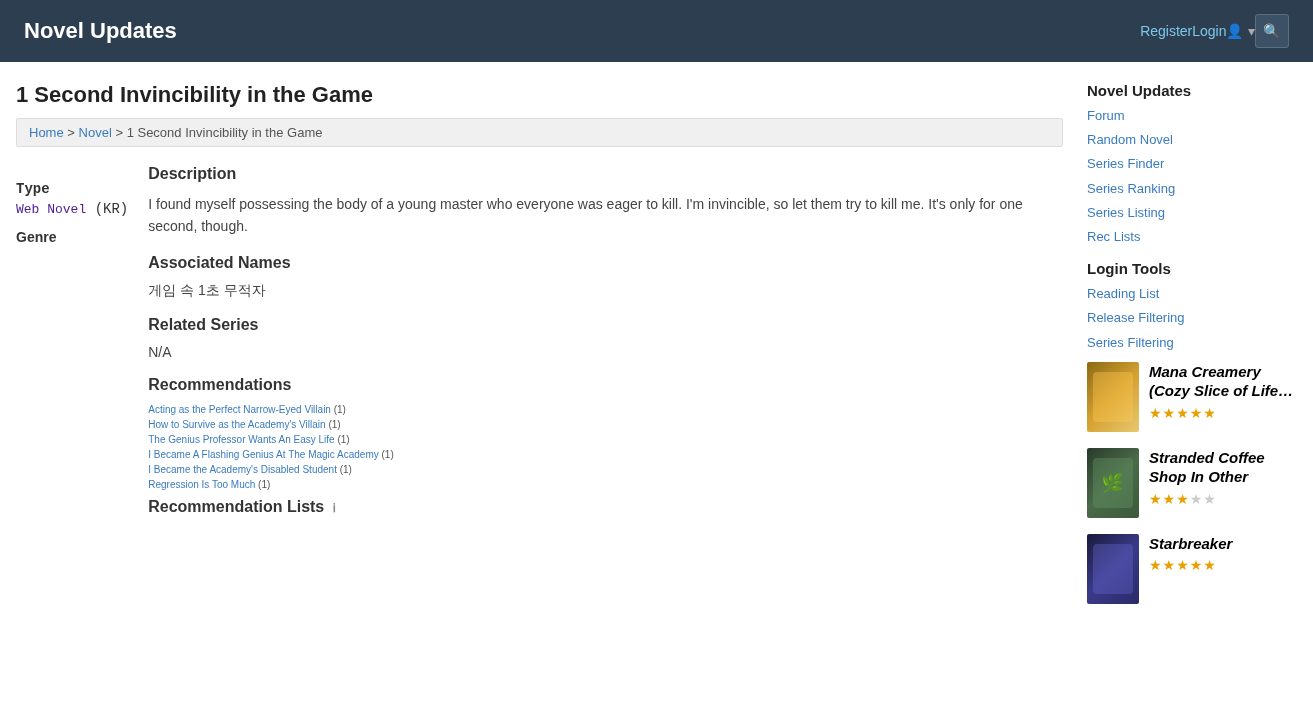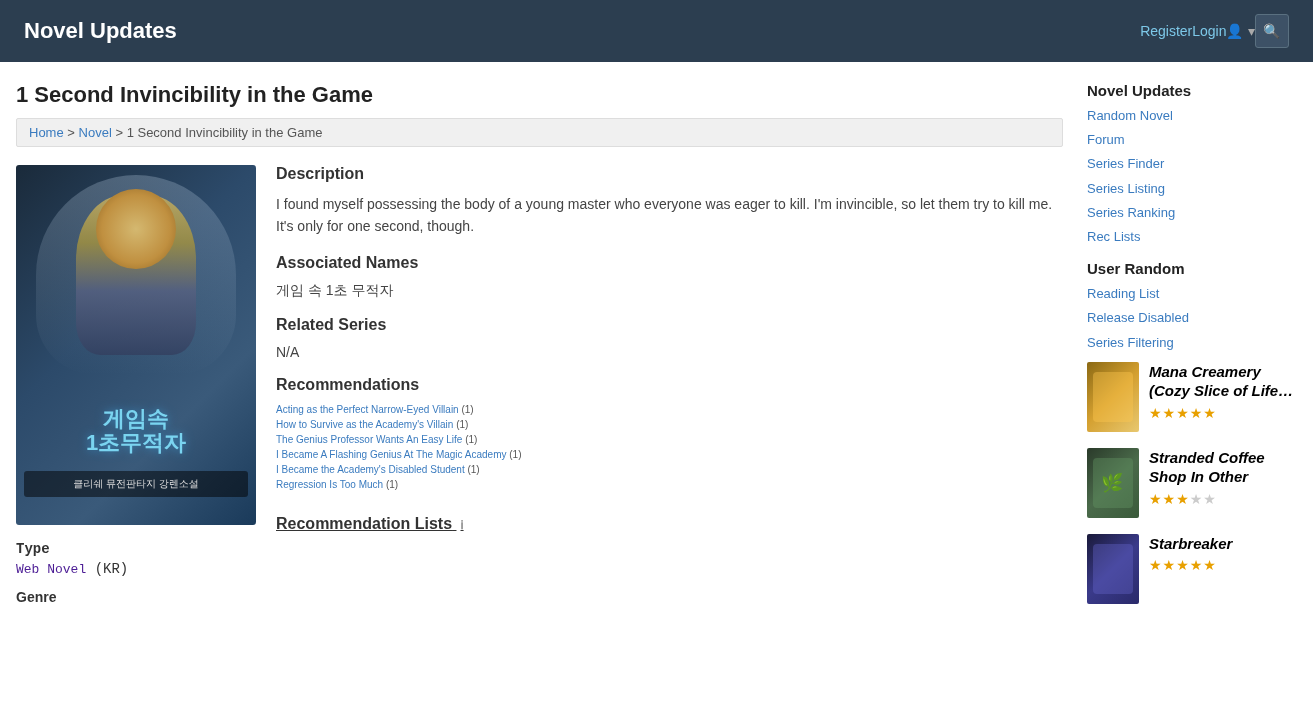--- a/index.html
+++ b/index.html
@@ -160,22 +160,21 @@
       font-size: 14px;
       font-weight: bold;
       color: #333;
       margin-top: 12px;
     }
 
     .rec-lists-heading {
       font-size: 16px;
       font-weight: bold;
       color: #333;
-      margin-top: 25px;
-      text-decoration: underline;
+      margin-top: 8px;
     }
 
     
     .sidebar {
       width: 210px;
       flex-shrink: 0;
     }
     .sidebar-section-title {
       font-size: 15px;
       font-weight: bold;
@@ -292,31 +291,20 @@
       <a href="#">Home</a>
       <span> &gt; </span>
       <a href="#">Novel</a>
       <span> &gt; </span>
       <span>1 Second Invincibility in the Game</span>
     </div>
 
     <div class="novel-row">
 
       <div>
-        <div class="novel-cover">
-
-          <div style="position:absolute;top:10px;left:20px;right:20px;height:200px;background:linear-gradient(180deg,rgba(180,200,220,0.3) 0%,transparent 100%);border-radius:50% 50% 30% 30%;"></div>
-          <div style="position:absolute;top:30px;left:60px;width:120px;height:160px;background:linear-gradient(180deg,#c8b060 0%,#a09040 30%,#556080 60%,#334060 100%);border-radius:40% 40% 20% 20%;opacity:0.85;"></div>
-          <div style="position:absolute;top:24px;left:80px;width:80px;height:80px;background:radial-gradient(circle,#d4b870 0%,#c09040 60%,#8a6020 100%);border-radius:50%;"></div>
-          <div class="cover-big-text">
-            <span style="font-size:22px;font-weight:bold;color:#7ad4f0;text-shadow:0 0 10px #3a8abf;display:block;line-height:1.1;">게임속</span>
-            <span style="font-size:22px;font-weight:bold;color:#7ad4f0;text-shadow:0 0 10px #3a8abf;display:block;line-height:1.1;">1초무적자</span>
-          </div>
-          <div class="cover-bottom-text">클리쉐 뮤전판타지 강렌소설</div>
-        </div>
 
         <div class="type-section">
           <div class="type-label">Type</div>
           <a class="type-link" href="#">Web Novel</a>
           <span>(KR)</span>
         </div>
 
         <div class="genre-label">Genre</div>
       </div>
 
@@ -347,33 +335,33 @@
         </h2>
 
       </div>
     </div>
   </main>
 
   <aside class="sidebar">
     <div class="sidebar-section-title">Novel Updates</div>
 
     <div id="sidebar-links">
+        <a class="sidebar-link" href="#">Forum</a>
         <a class="sidebar-link" href="#">Random Novel</a>
-        <a class="sidebar-link" href="#">Forum</a>
         <a class="sidebar-link" href="#">Series Finder</a>
+        <a class="sidebar-link" href="#">Series Ranking</a>
         <a class="sidebar-link" href="#">Series Listing</a>
-        <a class="sidebar-link" href="#">Series Ranking</a>
         <a class="sidebar-link" href="#">Rec Lists</a>
       </div>
 
     <div class="sidebar-divider">
-      <div class="sidebar-section-title">User Random</div>
+      <div class="sidebar-section-title">Login Tools</div>
       <div id="user-tools-links">
           <a class="sidebar-link" href="#">Reading List</a>
-          <a class="sidebar-link" href="#">Release Disabled</a>
+          <a class="sidebar-link" href="#">Release Filtering</a>
           <a class="sidebar-link" href="#">Series Filtering</a>
         </div>
     </div>
 
     <div id="sidebar-cards">
         <div class="sidebar-card">
           <div class="sidebar-card-img mana">
             <div style="width:40px;height:50px;background:rgba(255,200,80,0.4);border-radius:4px;"></div>
           </div>
           <div class="sidebar-card-info">

